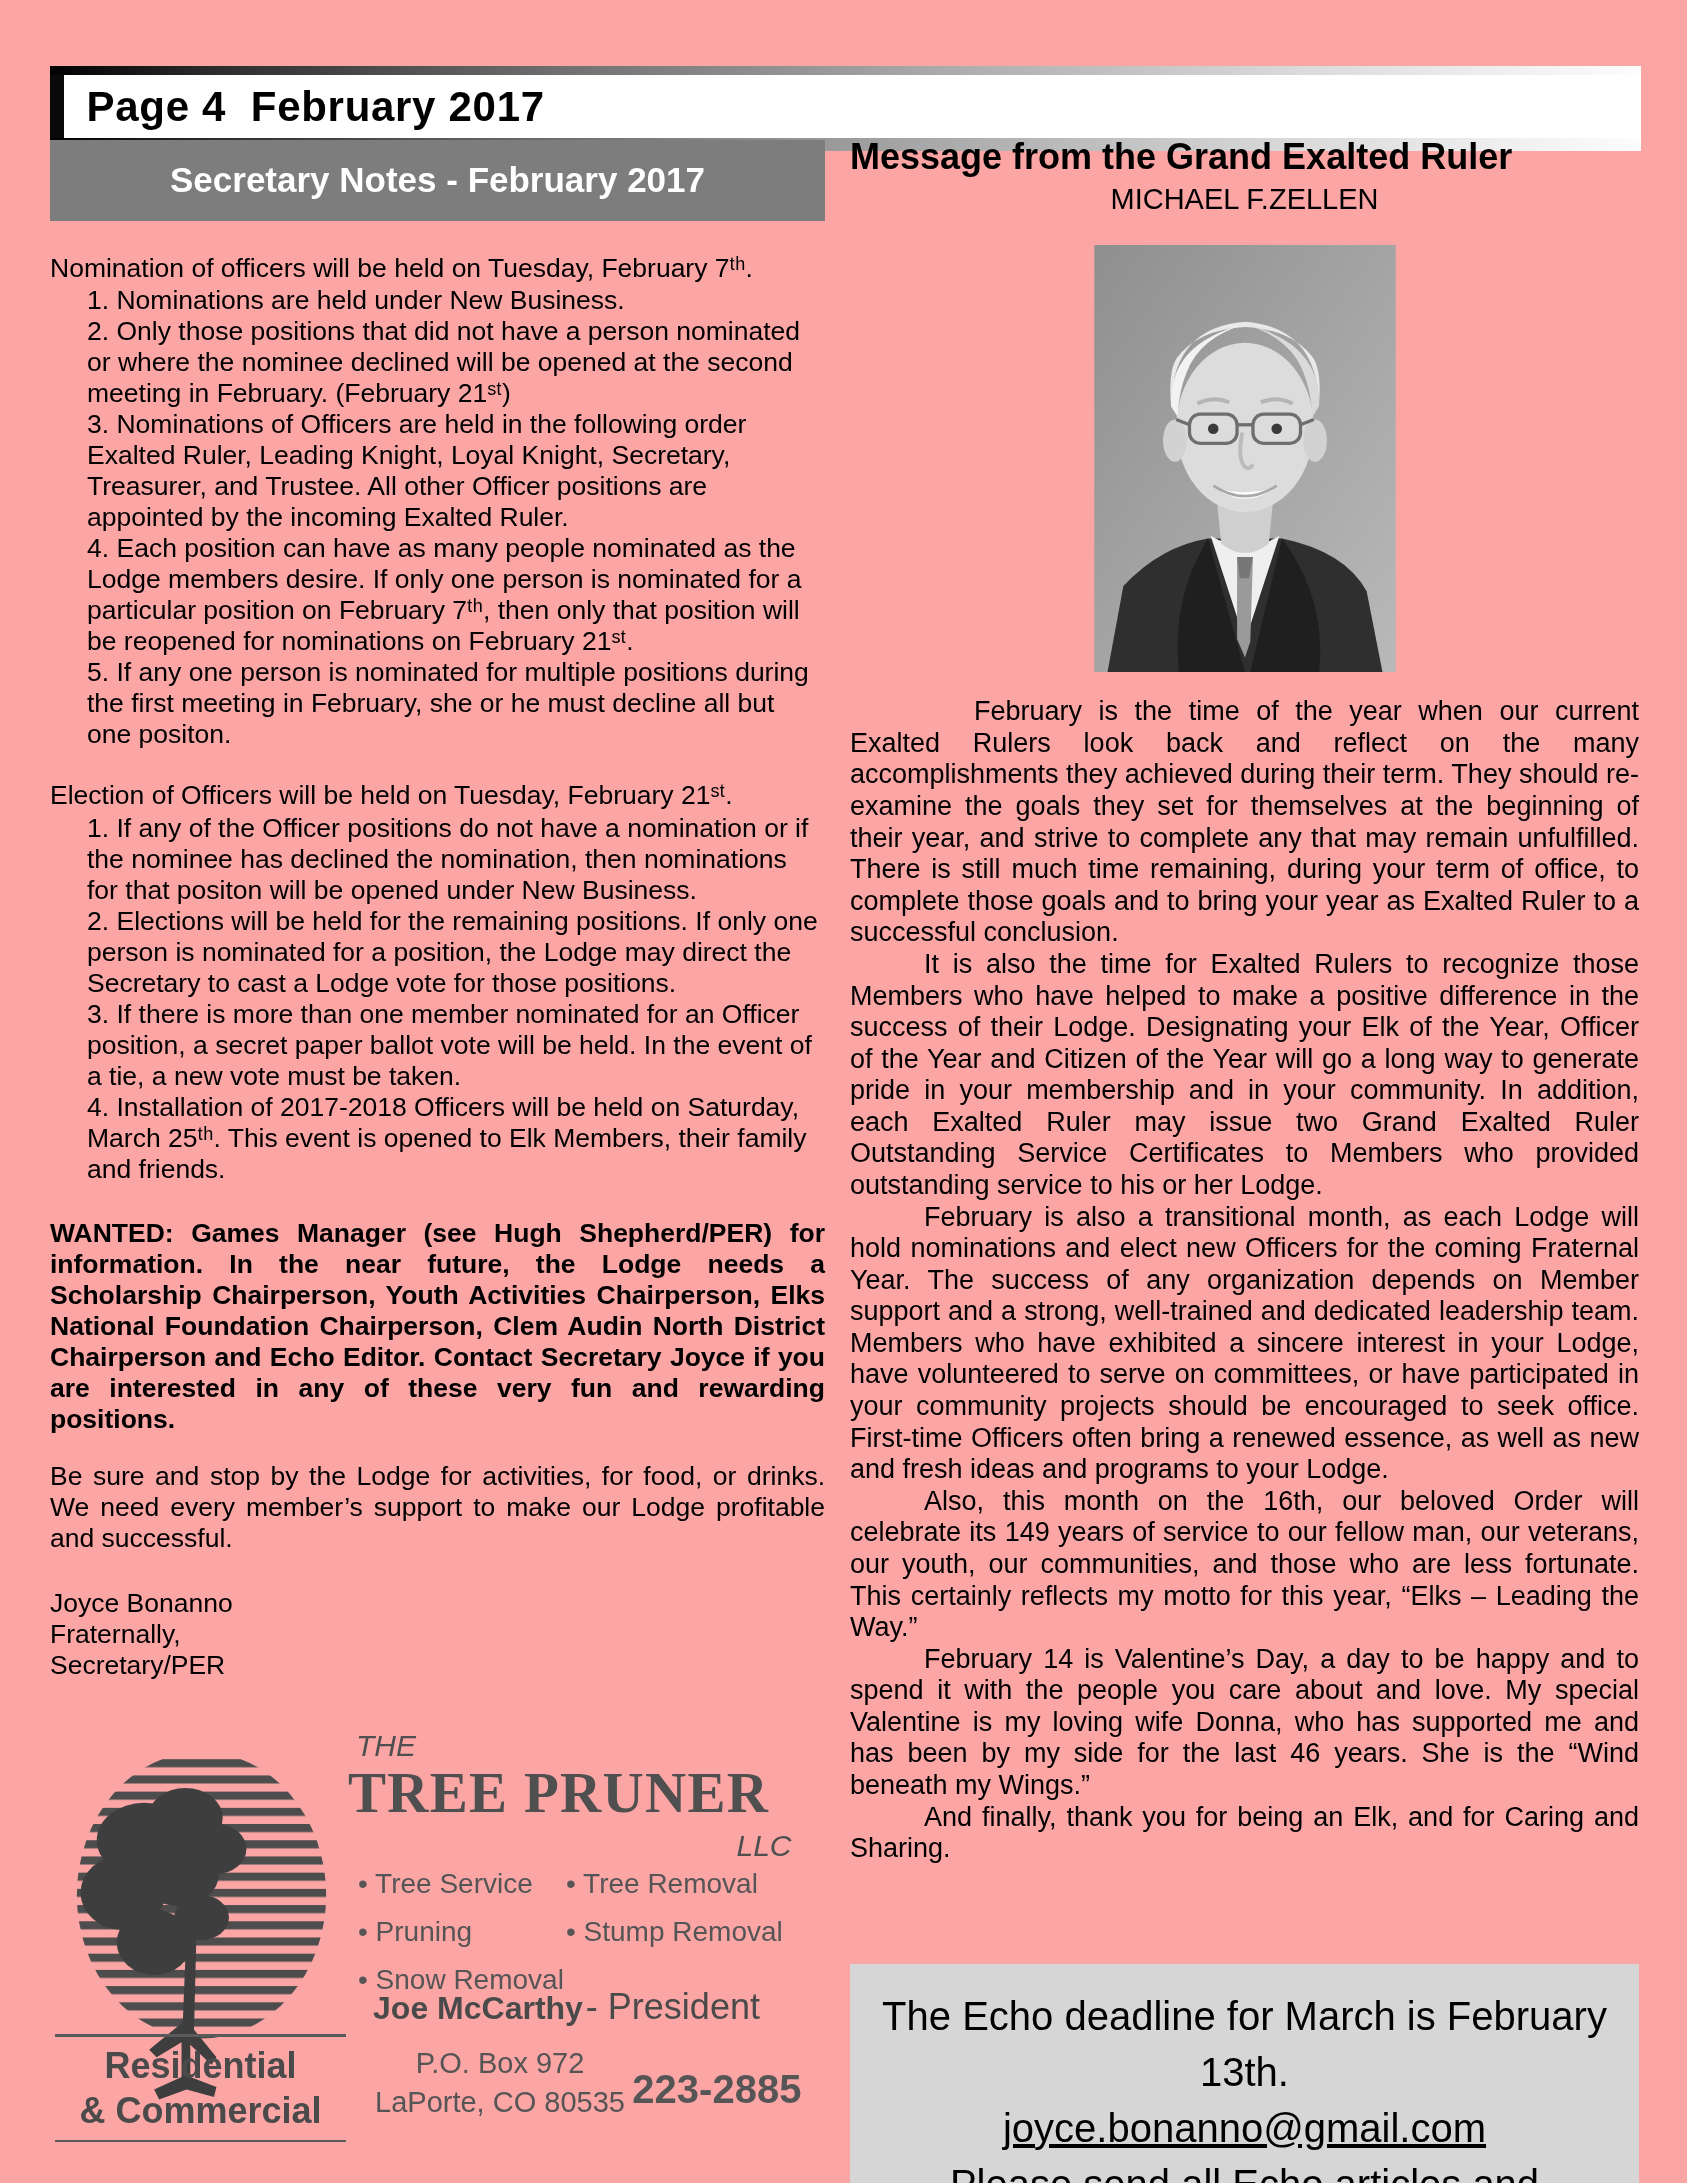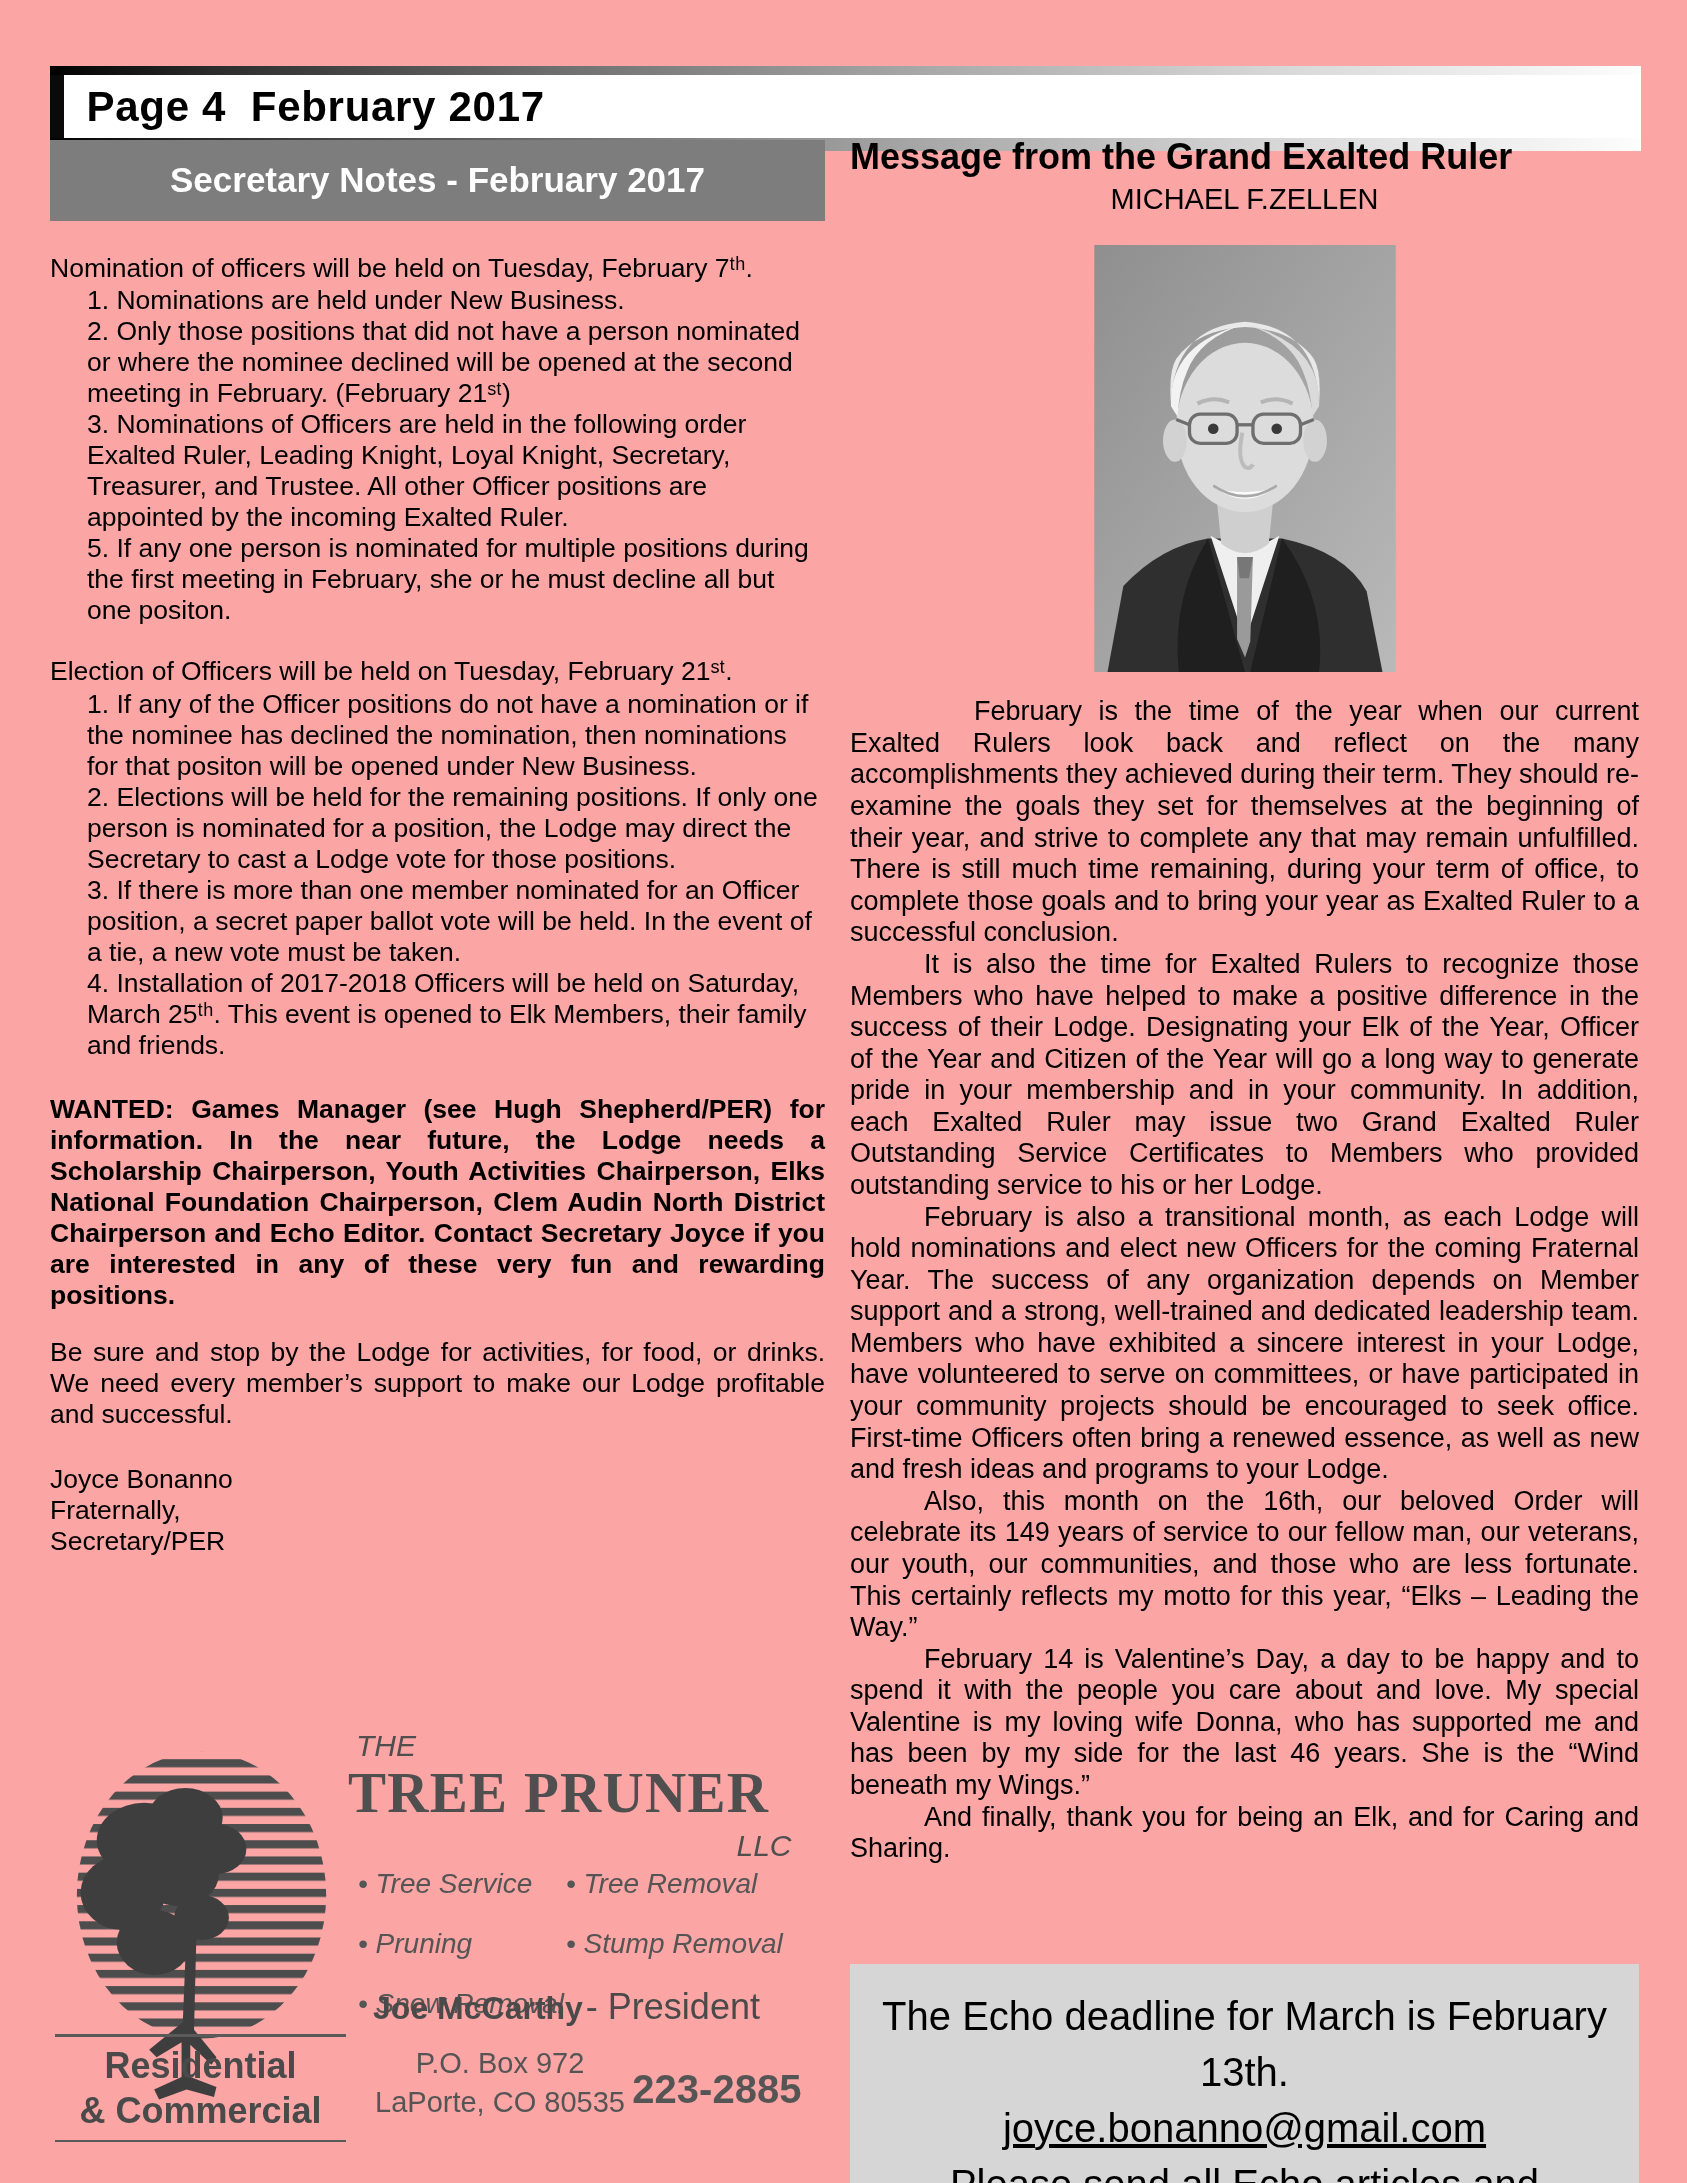--- a/index.html
+++ b/index.html
@@ -22,21 +22,21 @@
   .gap{height:30px;}
   .wanted{font-weight:bold;text-align:justify;margin-top:33px;}
   .support{text-align:justify;}
   .closing{margin-top:34px;}
   
   .ad{position:absolute;left:50px;top:1728px;width:758px;height:413px;color:#4a4a4a;}
   .ad-logo{position:absolute;left:12px;top:14.6px;width:284px;height:374px;}
   .ad-the{position:absolute;left:306px;top:1.3px;font-style:italic;font-size:30px;color:#4f4f4f;}
   .ad-name{position:absolute;left:298px;top:32px;font-family:"Liberation Serif", serif;font-weight:bold;font-size:57px;letter-spacing:1.3px;color:#4f4f4f;white-space:nowrap;}
   .ad-llc{position:absolute;right:16.5px;top:101px;font-style:italic;font-size:30px;color:#4f4f4f;}
-  .ad-services{position:absolute;left:308px;top:140px;display:grid;grid-template-columns:208px 251px;row-gap:28px;font-size:28px;color:#555;font-style:italic;}
+  .ad-services{position:absolute;left:308px;top:140px;display:grid;grid-template-columns:208px 251px;row-gap:16px;font-size:28px;color:#555;}
   .ad-owner{position:absolute;left:298px;top:258px;width:437px;text-align:center;color:#4a4a4a;}
   .ad-owner .nm{font-weight:bold;font-size:32px;}
   .ad-owner .tt{font-size:36px;}
   .res-block{position:absolute;left:0;top:306px;width:301px;text-align:center;color:#4a4a4a;}
   .res-line{height:2.6px;background:#5a5a5a;margin:0 5.3px;}
   .res-block .rb-txt{font-weight:bold;font-size:36px;line-height:1.25;padding:6.6px 0;}
   .ad-addr{position:absolute;left:311px;top:316px;width:278px;text-align:center;font-size:29px;line-height:1.35;color:#555;}
   .ad-phone{position:absolute;right:6.6px;top:339px;font-weight:bold;font-size:40px;color:#555;}
   
   .col-right{position:absolute;left:850px;top:136px;width:789px;font-size:27px;line-height:1.17;}
@@ -62,20 +62,21 @@
   </div>
 
   <div class="col-left">
     <div class="sec-head">Secretary Notes - February 2017</div>
 
     <p class="intro">Nomination of officers will be held on Tuesday, February 7ᵗʰ.</p>
     <div class="num-list">
       <div class="list-item">1. Nominations are held under New Business.</div>
       <div class="list-item">2. Only those positions that did not have a person nominated or where the nominee declined will be opened at the second meeting in February. (February 21ˢᵗ)</div>
       <div class="list-item">3. Nominations of Officers are held in the following order Exalted Ruler, Leading Knight, Loyal Knight, Secretary, Treasurer, and Trustee.  All other Officer positions are appointed by the incoming Exalted Ruler.</div>
+      <div class="list-item">4. Each position can have as many people nominated as the Lodge members desire.  If only one person is nominated for a particular position on February 7ᵗʰ, then only that position will be reopened for nominations on February 21ˢᵗ.</div>
       <div class="list-item">5. If any one person is nominated for multiple positions during the first meeting in February, she or he must decline all but one positon.</div>
     </div>
 
     <div class="gap"></div>
 
     <p class="intro">Election of Officers will be held on Tuesday, February 21ˢᵗ.</p>
     <div class="num-list">
       <div class="list-item">1. If any of the Officer positions do not have a nomination or if the nominee has declined the nomination, then nominations for that positon will be opened under New Business.</div>
       <div class="list-item">2. Elections will be held for the remaining positions.  If only one person is nominated for a position, the Lodge may direct the Secretary to cast a Lodge vote for those positions.</div>
       <div class="list-item">3. If there is more than one member nominated for an Officer position, a secret paper ballot vote will be held.  In the event of a tie, a new vote must be taken.</div>

